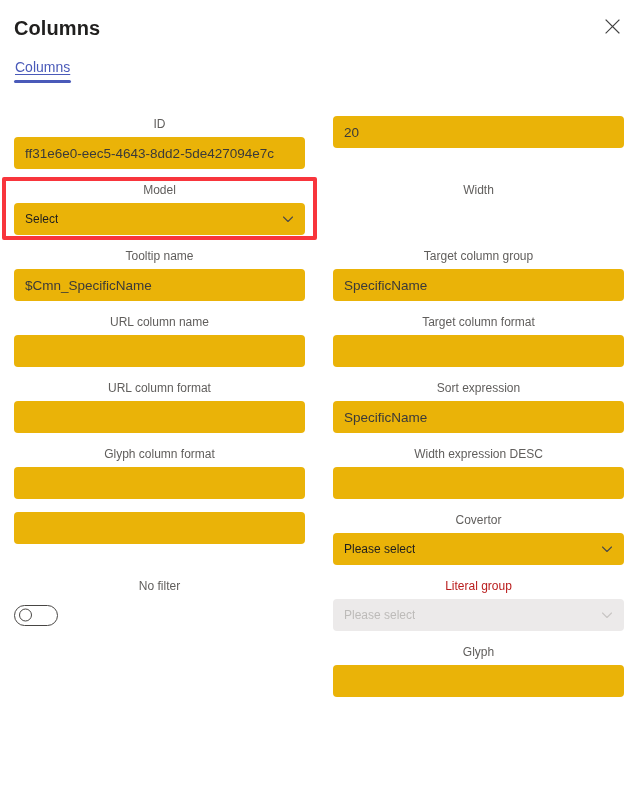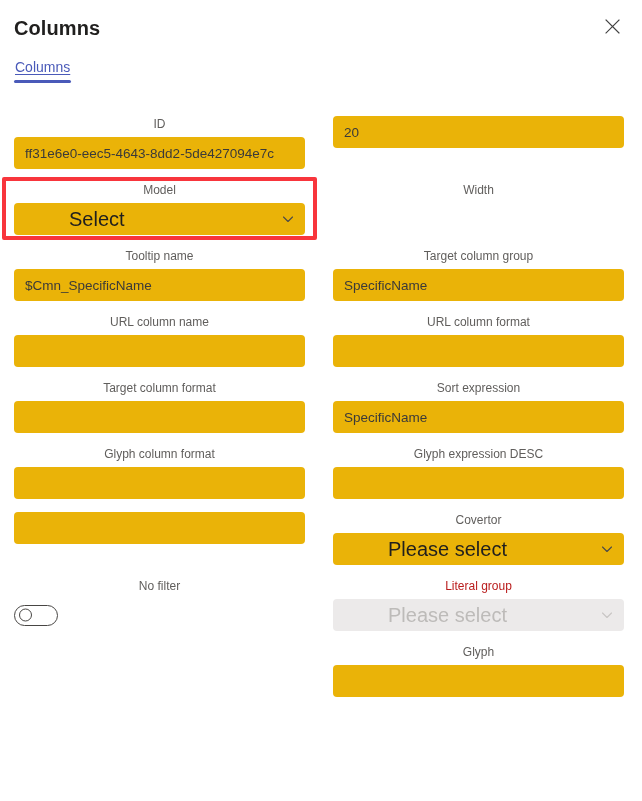--- a/index.html
+++ b/index.html
@@ -120,21 +120,21 @@
     text-overflow: ellipsis;
     font-size: 13.5px;
     color: #3b3a39;
   }
   .control.empty .value { color: transparent; }
 
   .control.select {
     cursor: pointer;
     padding-right: 32px;
   }
-  .control.select .value { color: #201f1e; font-size: 20px; margin-left: 44px; }
+  .control.select .value { color: #201f1e; font-size: 12px; }
   .chevron {
     position: absolute;
     right: 10px;
     top: 50%;
     transform: translateY(-50%);
     width: 12px;
     height: 12px;
     color: #4a4a4a;
     pointer-events: none;
   }
@@ -248,48 +248,48 @@
       </div>
     </div>
 
     <div class="field">
       <span class="field-label">URL column name</span>
       <div class="control empty">
         <span class="value"></span>
       </div>
     </div>
     <div class="field">
+      <span class="field-label">Target column format</span>
+      <div class="control empty">
+        <span class="value"></span>
+      </div>
+    </div>
+
+    <div class="field">
       <span class="field-label">URL column format</span>
       <div class="control empty">
         <span class="value"></span>
       </div>
     </div>
 
     <div class="field">
-      <span class="field-label">Target column format</span>
-      <div class="control empty">
-        <span class="value"></span>
-      </div>
-    </div>
-
-    <div class="field">
       <span class="field-label">Sort expression</span>
       <div class="control">
         <span class="value">SpecificName</span>
       </div>
     </div>
     <div class="field">
       <span class="field-label">Glyph column format</span>
       <div class="control empty">
         <span class="value"></span>
       </div>
     </div>
 
     <div class="field">
-      <span class="field-label">Glyph expression DESC</span>
+      <span class="field-label">Width expression DESC</span>
       <div class="control empty">
         <span class="value"></span>
       </div>
     </div>
     <div class="field">
       <div class="control empty">
         <span class="value"></span>
       </div>
     </div>
 

